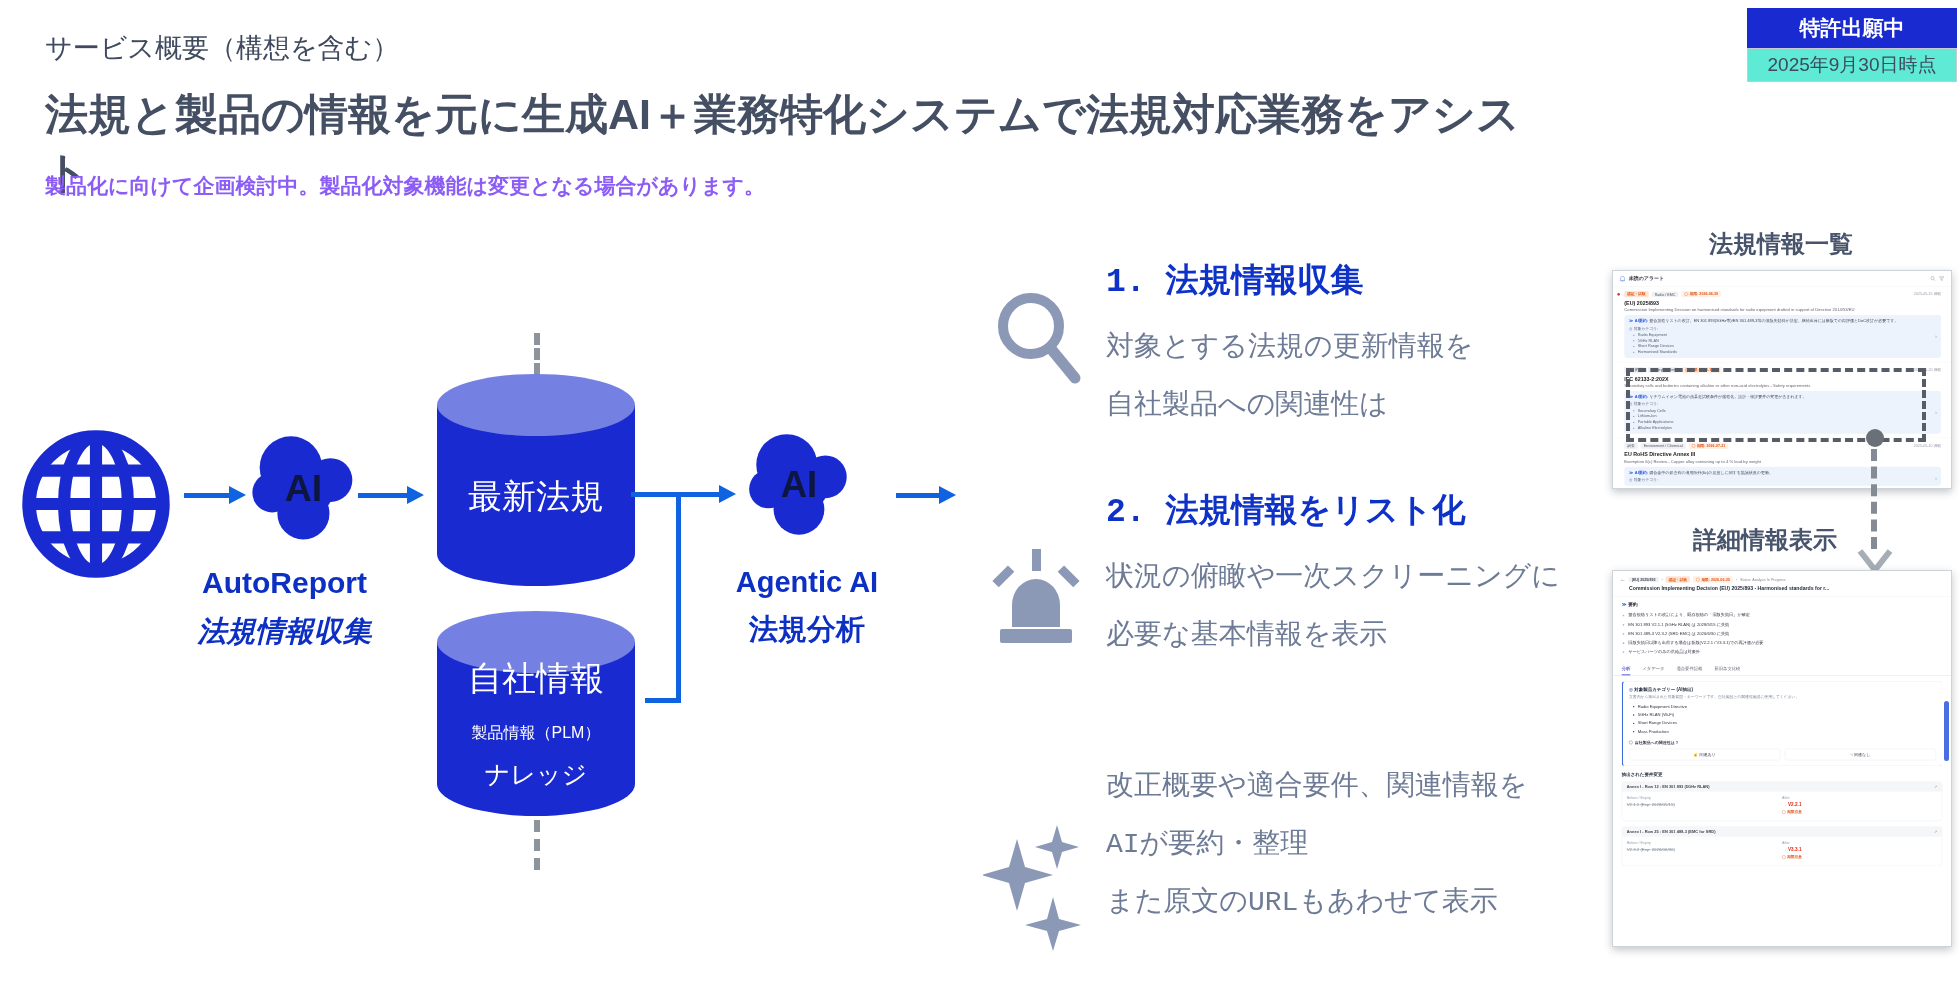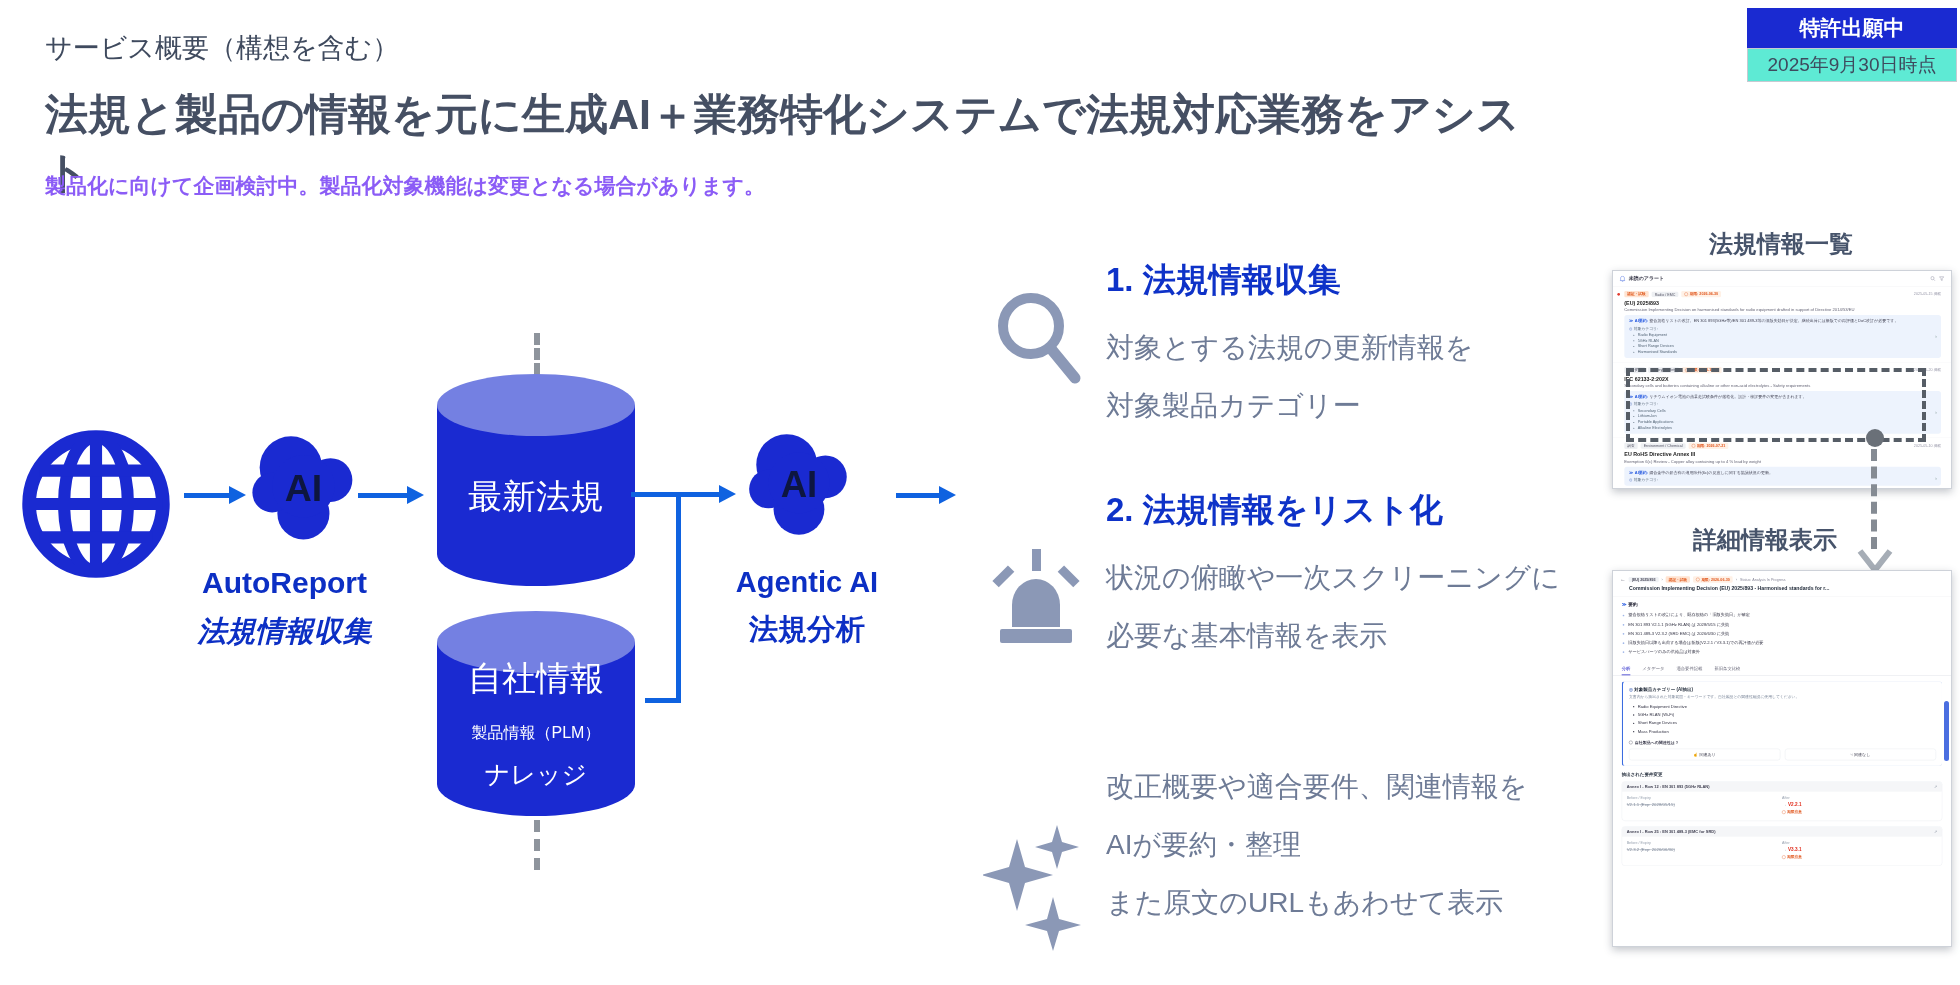--- a/index.html
+++ b/index.html
@@ -53,21 +53,21 @@
   .cyl-body { position:absolute; left:0; right:0; top:31px; bottom:0; background:#1a2ad1;
     border-radius:0 0 50% 50% / 0 0 32px 32px; }
   .cyl-top { position:absolute; left:0; right:0; top:0; height:62px; background:#7480e2; border-radius:50%; }
   .cyl-text { position:absolute; width:100%; text-align:center; color:#fff; }
   #cyl1-label { top:100px; font-size:34px; }
   #cyl2-label1 { top:45px; font-size:34px; }
   #cyl2-label2 { top:112px; font-size:16px; }
   #cyl2-label3 { top:147px; font-size:25px; }
 
   
-  .feature { position:absolute; left:1106px; width:540px; }
+  .feature { position:absolute; left:1106px; width:540px;font-family:Liberation Mono, monospace; }
   #f1 { top:258px; } #f2 { top:488px; } #f3 { top:758px; }
   .f-title { font-size:33px; font-weight:bold; color:#0e32c8; margin-bottom:16px; }
   .f-line { font-size:28px; color:#6e7b96; line-height:58px; }
   .f-icon { position:absolute; }
   #icon-mag { left:993px; top:288px; }
   #icon-siren { left:990px; top:543px; }
   #icon-sparkles { left:983px; top:823px; }
 
   
   .thumb-label { position:absolute; text-align:center; font-size:24px; font-weight:bold; color:#47546b; }
@@ -248,21 +248,21 @@
     <g fill="#8b98b6">
       <path d="M34 16 L42 44 L70 52 L42 60 L34 88 L26 60 L-2 52 L26 44 Z"></path>
       <path d="M74 2 L79 19 L96 24 L79 29 L74 46 L69 29 L52 24 L69 19 Z"></path>
       <path d="M70 74 L76 96 L98 102 L76 108 L70 128 L64 108 L42 102 L64 96 Z"></path>
     </g>
   </svg>
 
   <div class="feature" id="f1">
     <div class="f-title">1. 法規情報収集</div>
     <div class="f-line">対象とする法規の更新情報を</div>
-    <div class="f-line">対象製品カテゴリー</div>
+    <div class="f-line">自社製品への関連性は</div>
   </div>
   <div class="feature" id="f2">
     <div class="f-title">2. 法規情報をリスト化</div>
     <div class="f-line">状況の俯瞰や一次スクリーニングに</div>
     <div class="f-line">必要な基本情報を表示</div>
   </div>
   <div class="feature" id="f3">
     <div class="f-line">改正概要や適合要件、関連情報を</div>
     <div class="f-line">AIが要約・整理</div>
     <div class="f-line">また原文のURLもあわせて表示</div>

